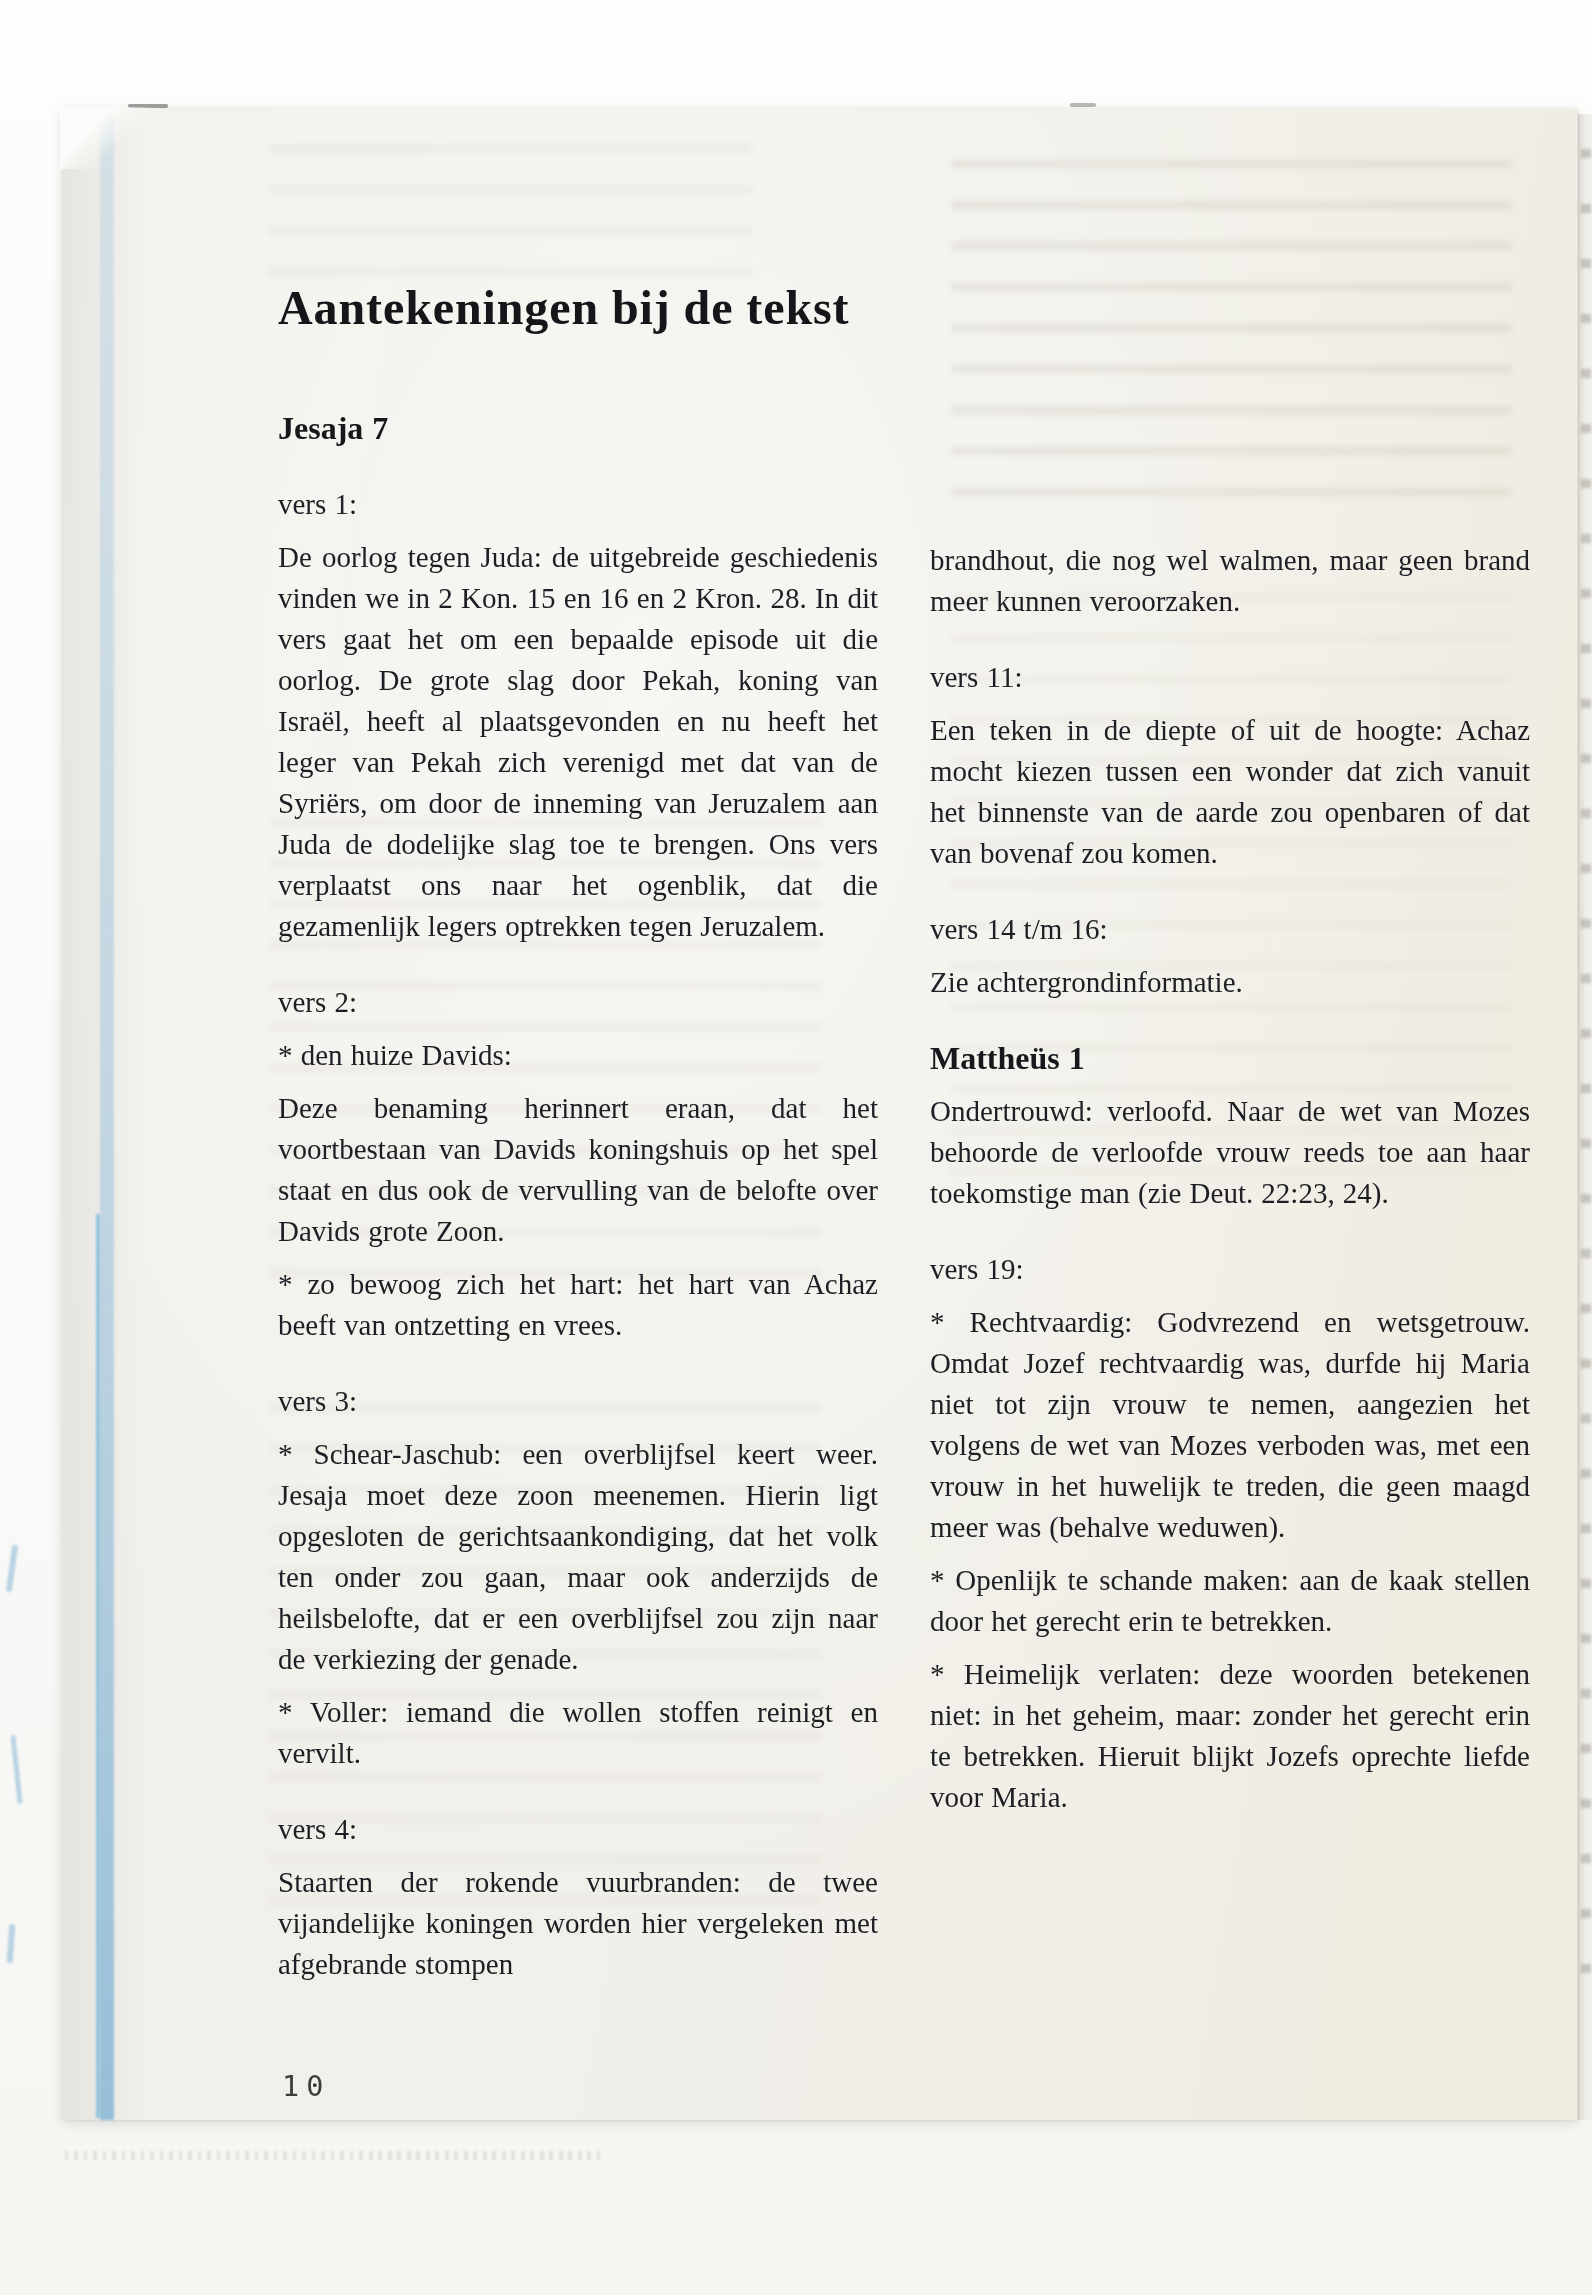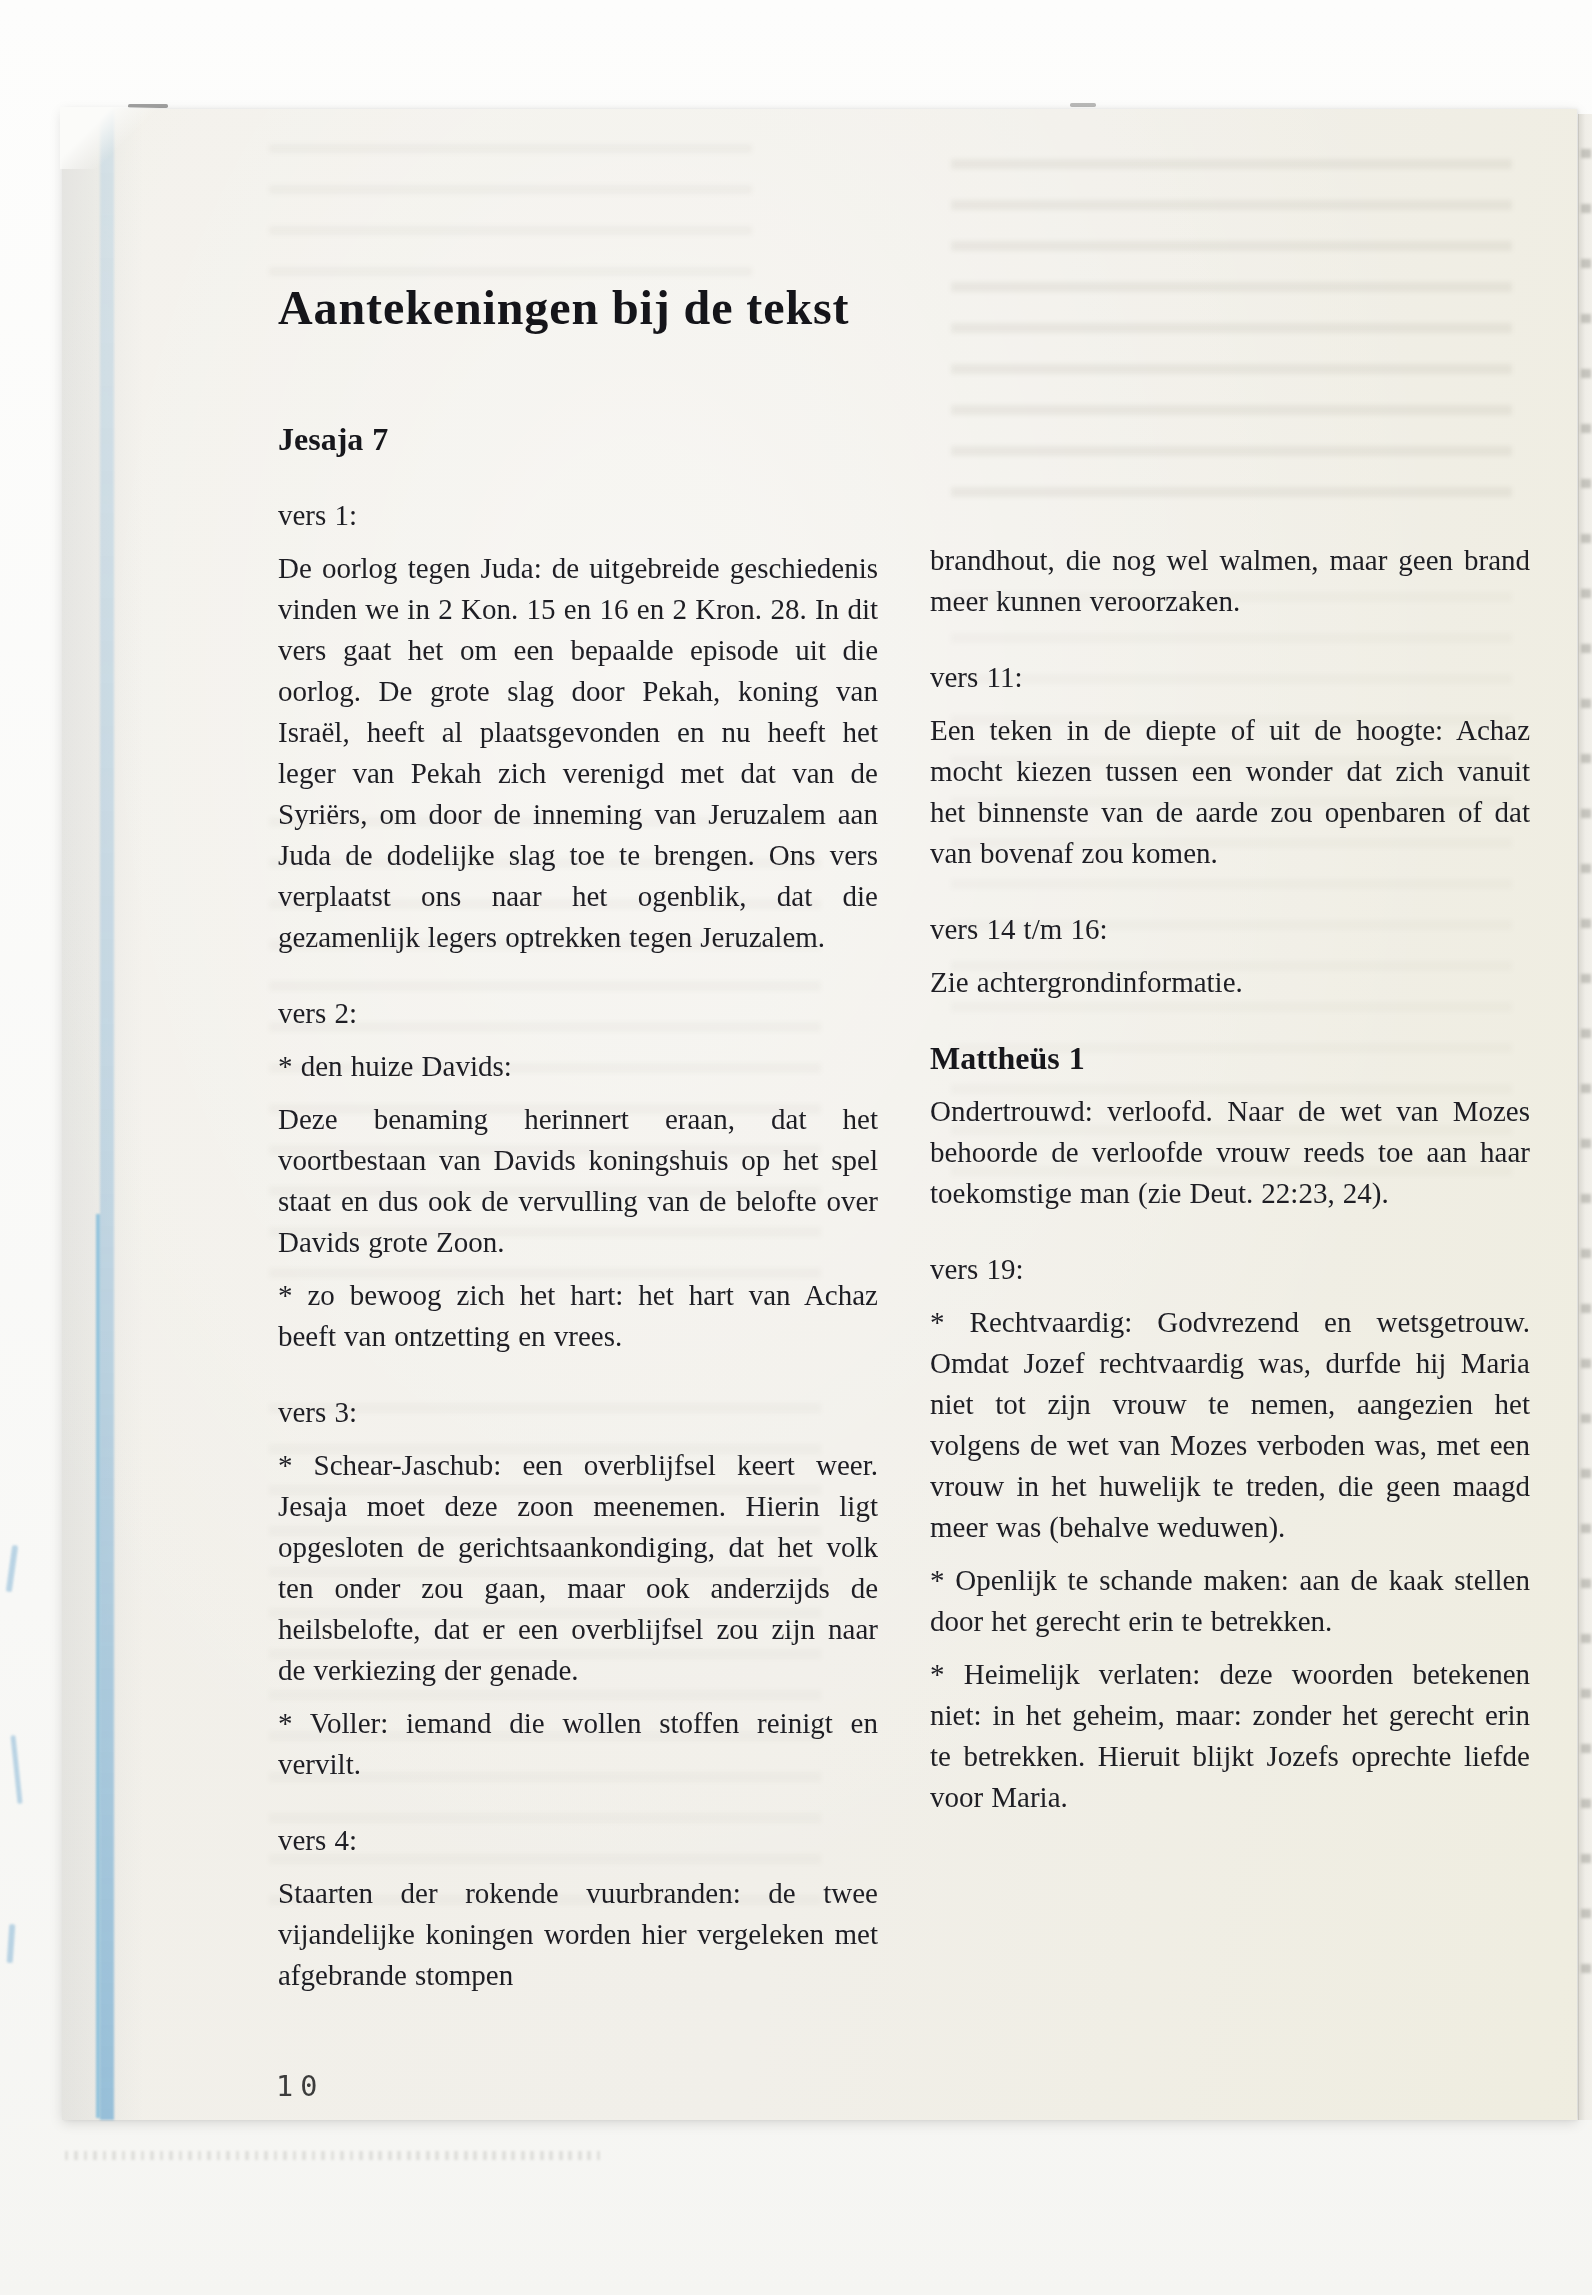--- a/index.html
+++ b/index.html
@@ -69,29 +69,29 @@
 
   
   .page-title {
     position:absolute; left:216px; top:171px;
     font-size:48px; font-weight:bold; letter-spacing:0.9px; color:#15151a;
   }
   .col {
     position:absolute; width:600px;
     font-size:29px; line-height:41px; color:#1e1e24; word-spacing:0.9px;
   }
-  .col-left  { left:216px;  top:310px; }
+  .col-left  { left:216px;  top:299px; }
   .col-right { left:868px; top:419px; }
   .col p.para  { text-align:justify;margin-top:12px; }
   .col p.verse { margin-top:35px; }
   .col h2.section { font-size:32px; font-weight:bold; margin-top:35px; color:#17171c; }
   .col-left h2.section:first-child { margin-top:0; }
 
   .pagenum {
-    position:absolute; left:214px; top:1961px;
+    position:absolute; left:220px; top:1961px;
     font-family:"DejaVu Sans Mono", monospace;
     font-size:28.5px; letter-spacing:7px; color:#3c3c3c;
   }
 
   
   .pencil-mark {
     position:absolute; background:#6fa8cf; opacity:0.45;
     filter:blur(1.3px); border-radius:2.6px;
   }
   #mark-1 { left:8.6px; top:1545px; width:6px; height:47px; transform:rotate(8deg); }

